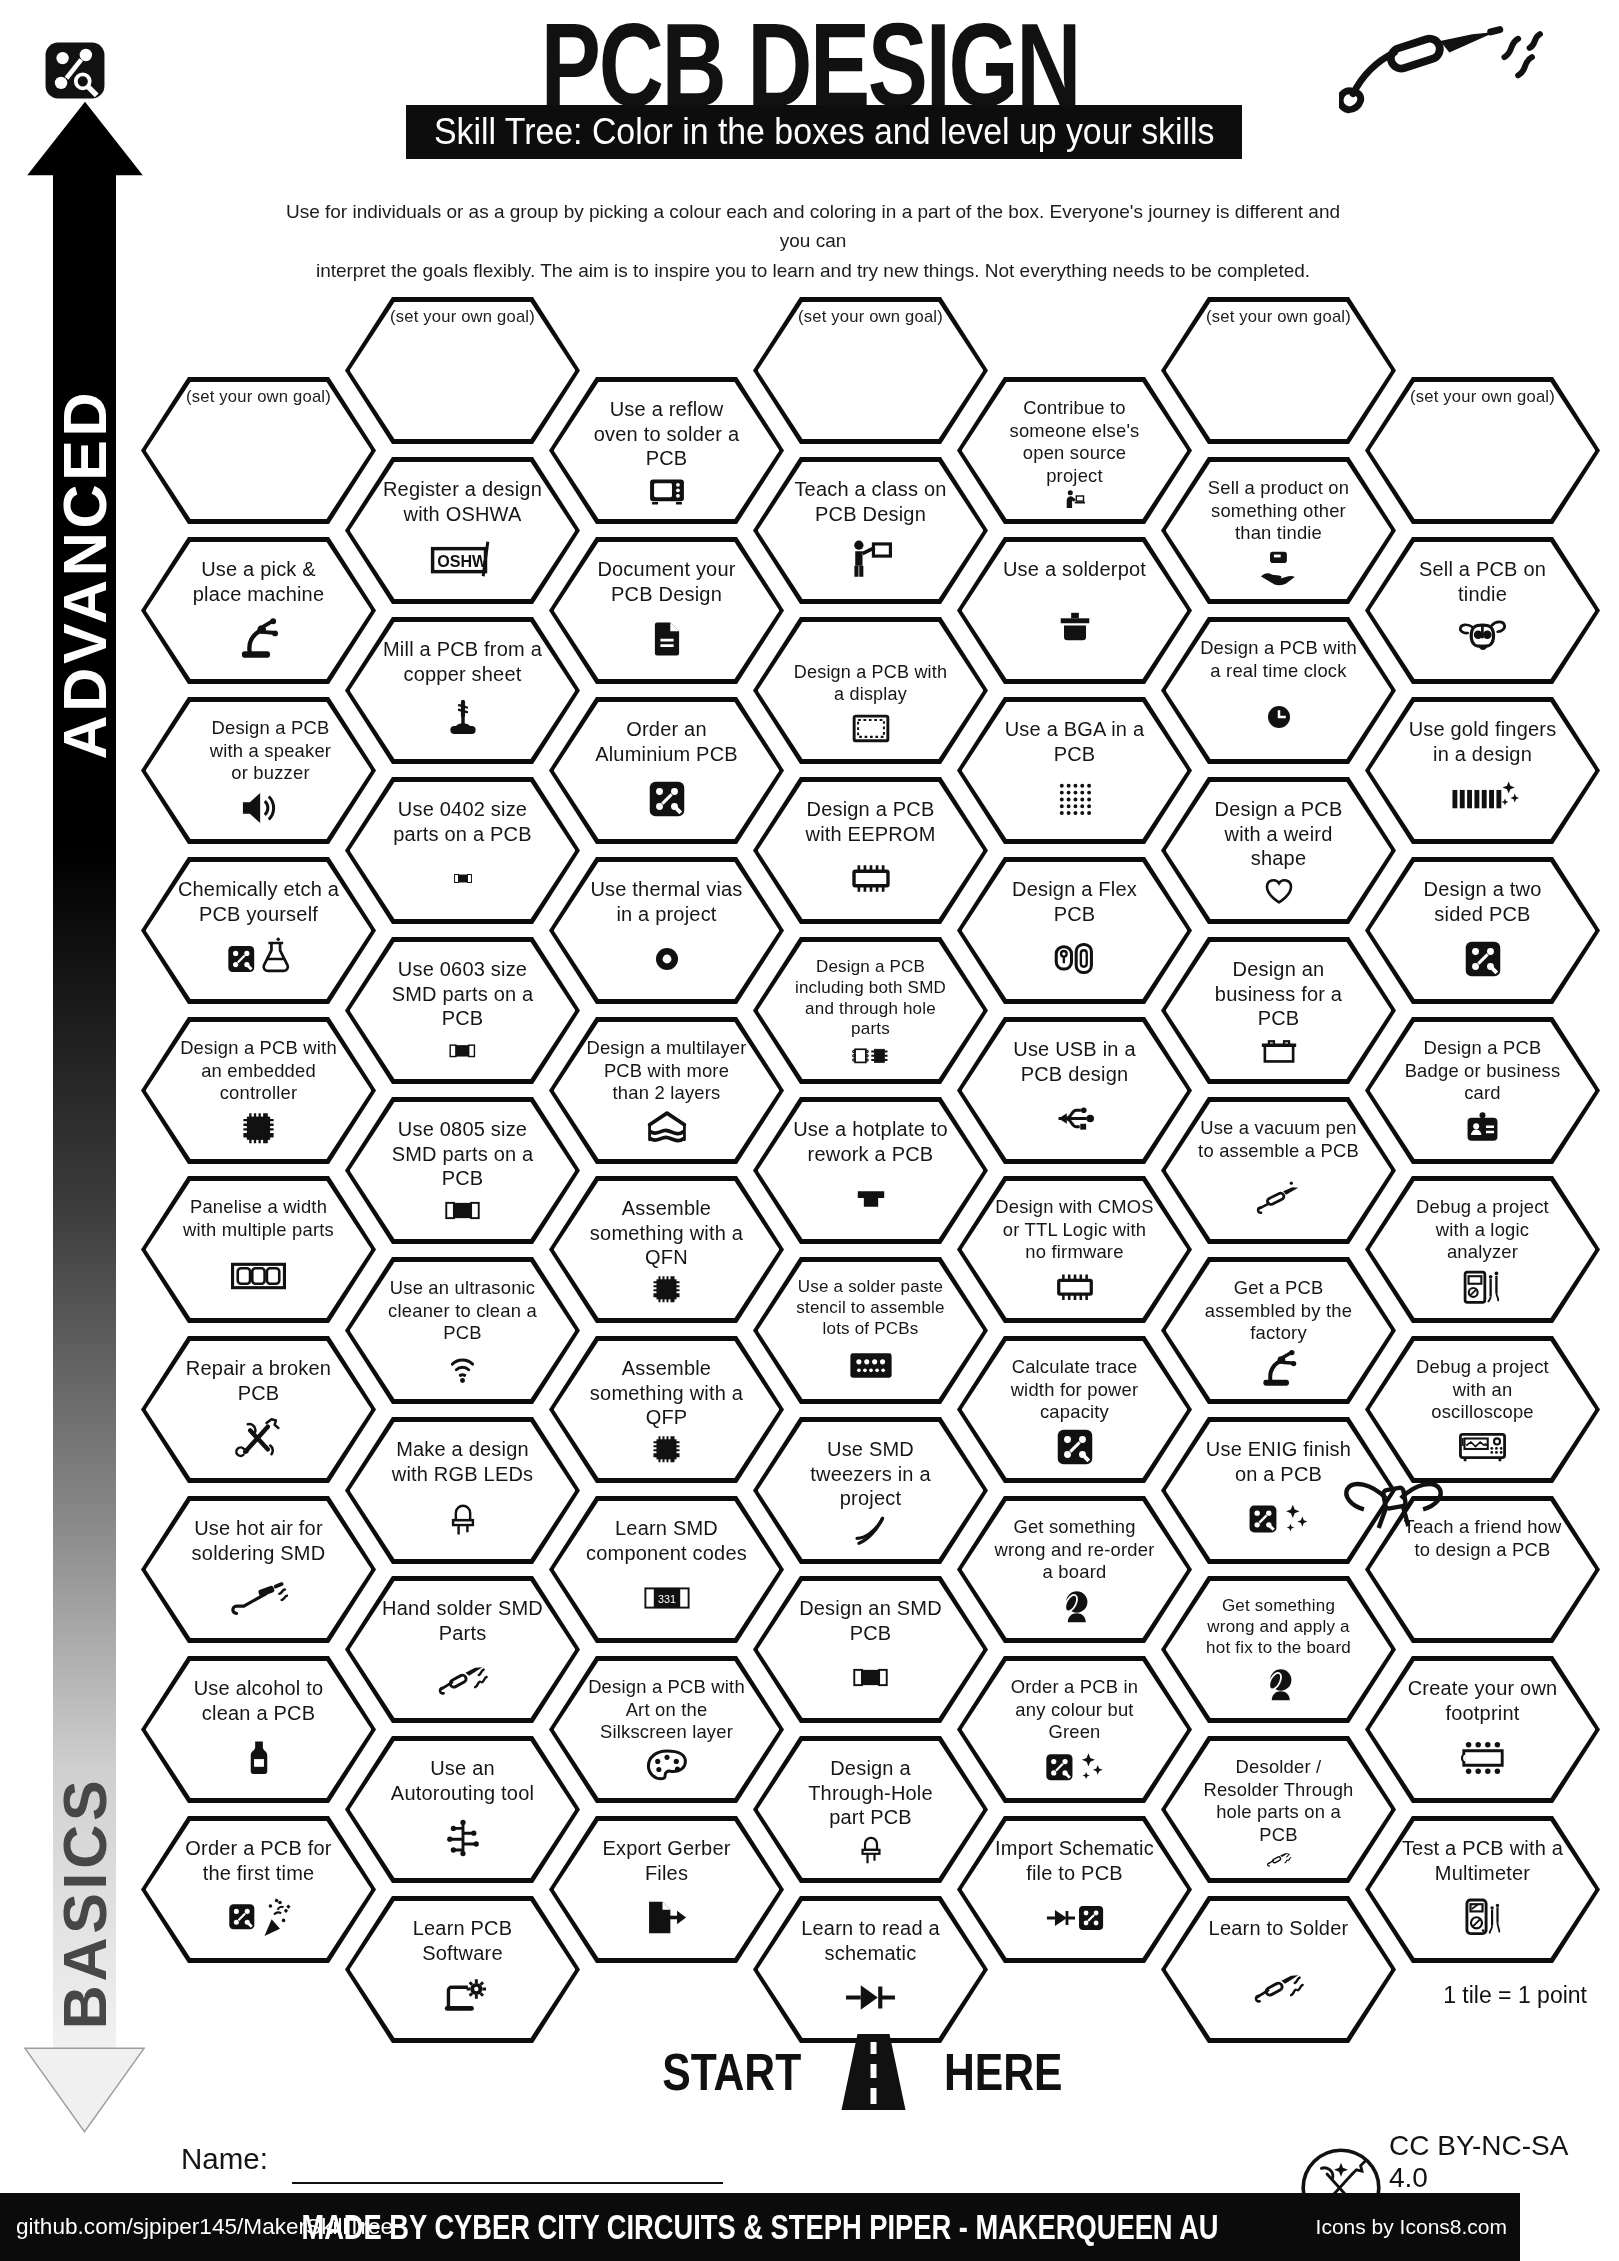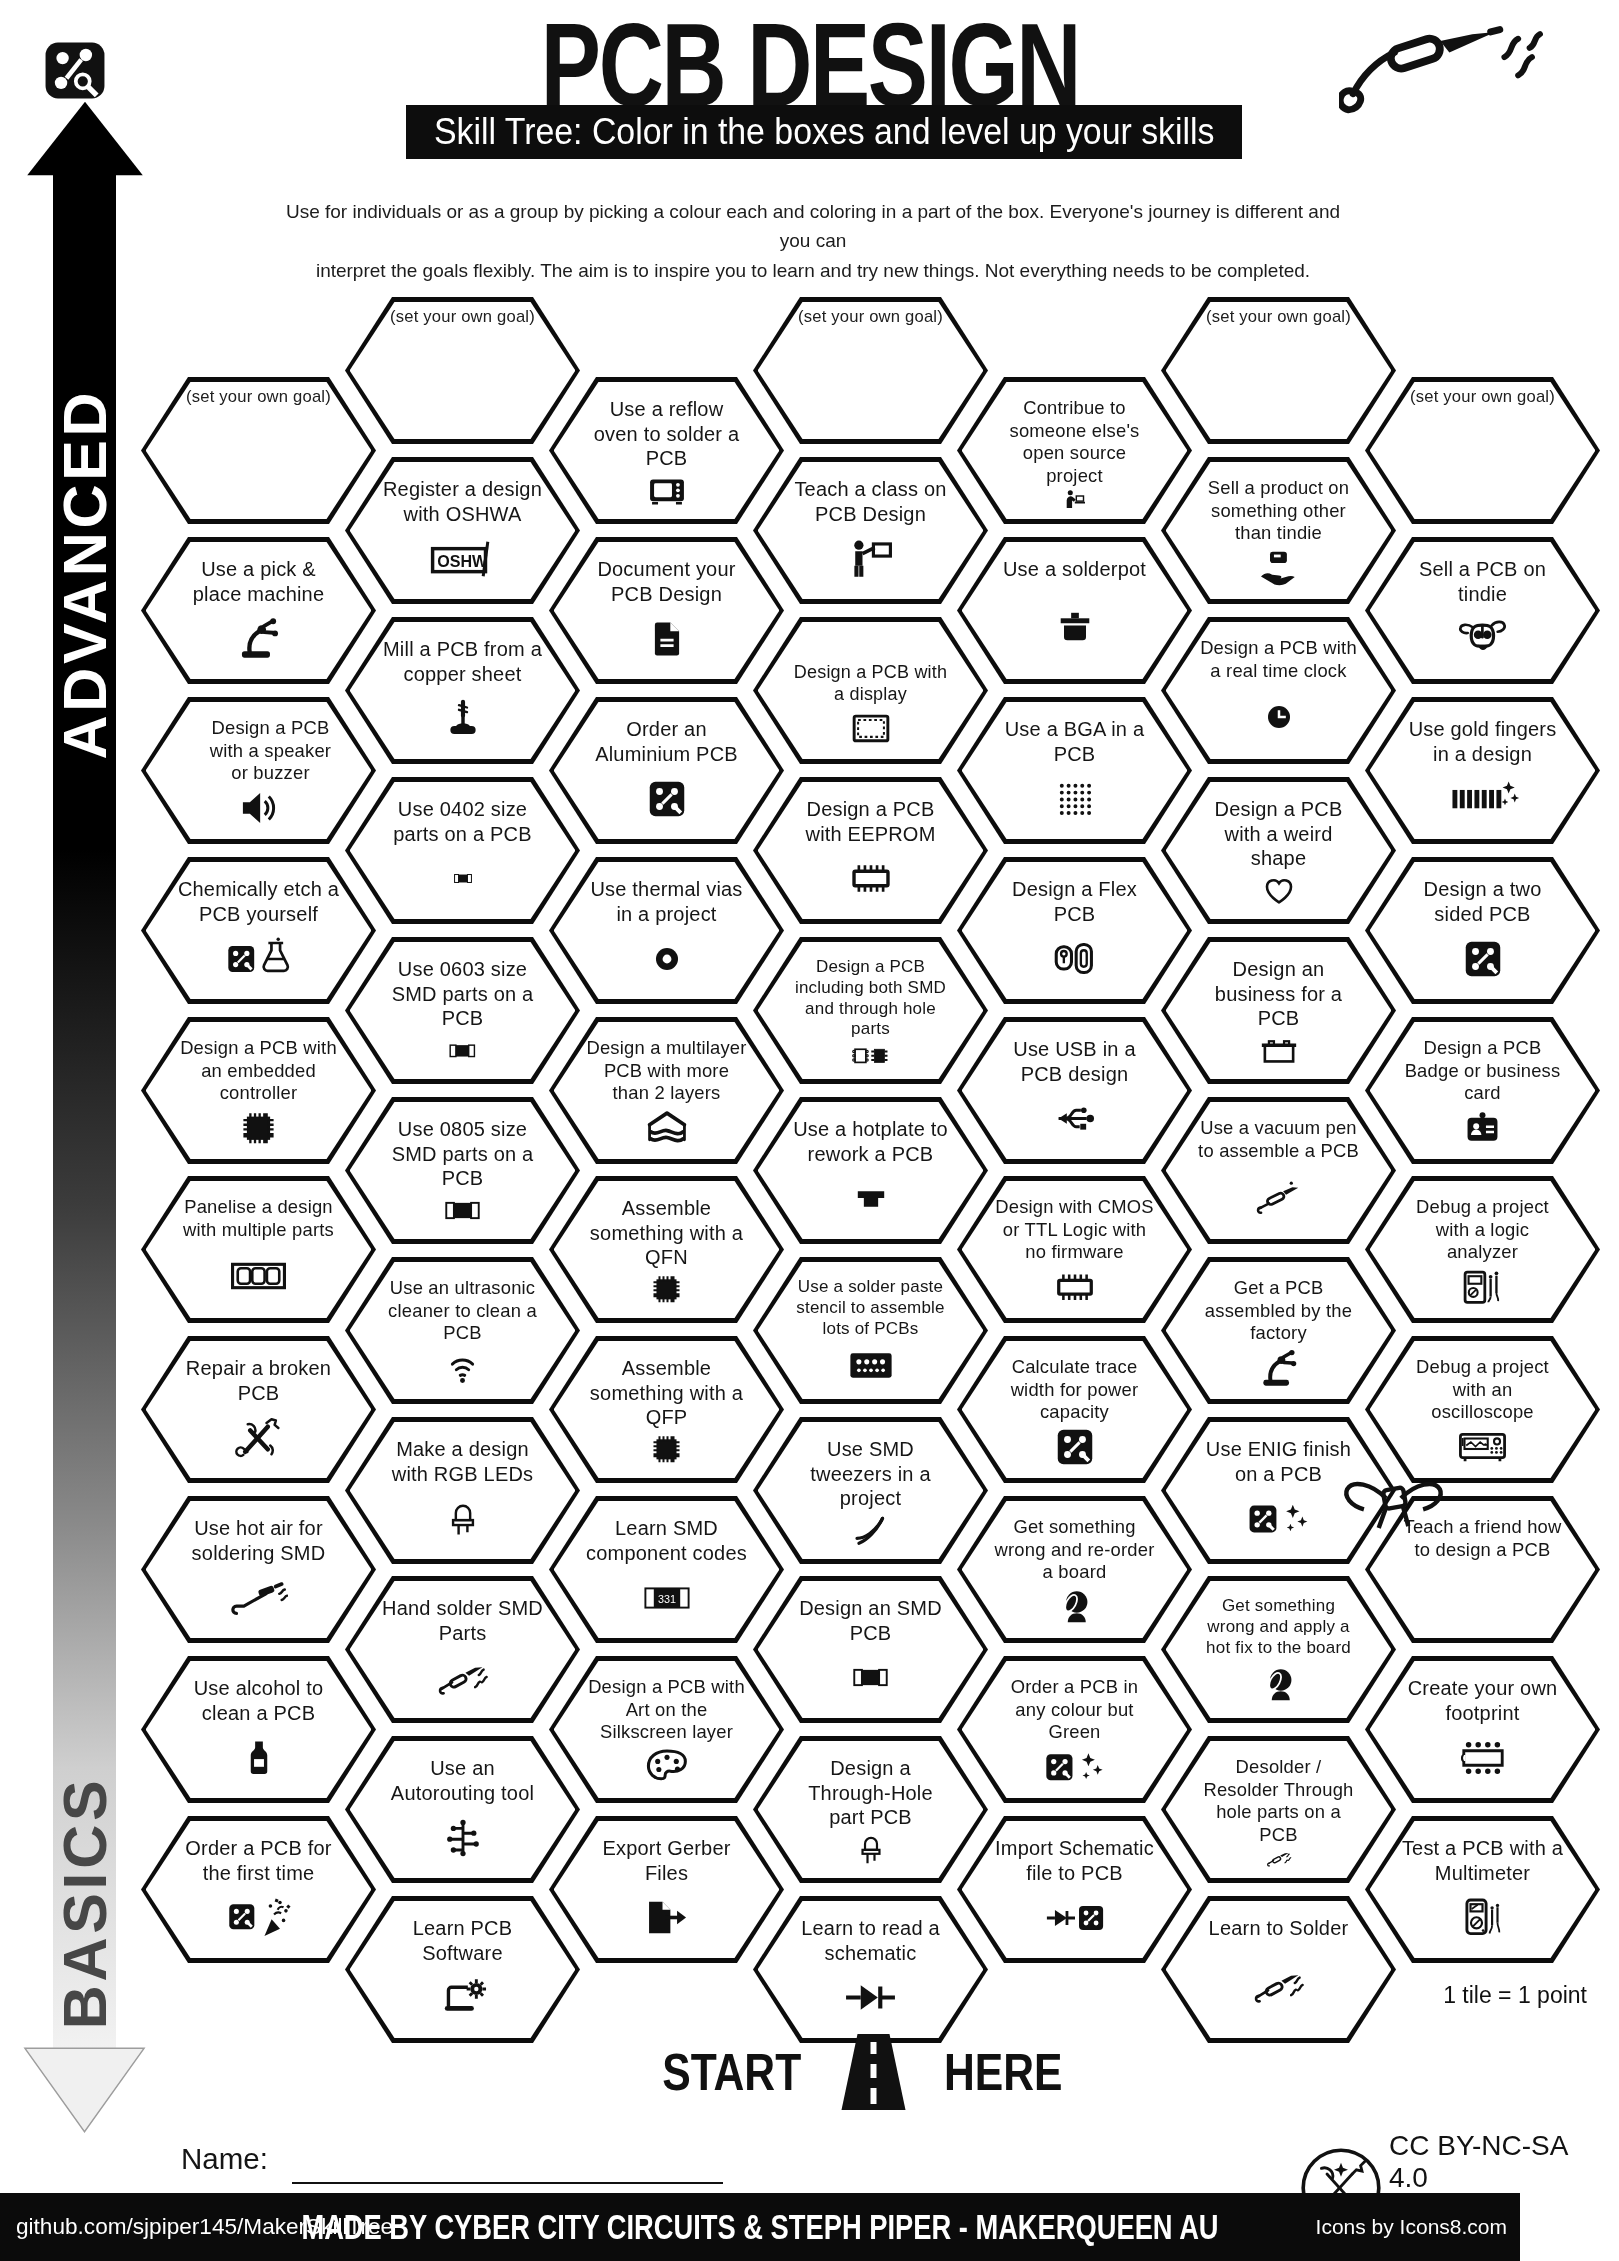--- a/index.html
+++ b/index.html
@@ -636,21 +636,21 @@
           <div class="hex-label" style="font-size: 18.4px;">Design a PCB with an embedded controller</div>
           <svg class="hex-icon" width="47" height="47" viewBox="0 0 102 101.609">
             <use href="#i-chip"></use>
           </svg>
         </div>
       </div>
       <div class="hex" style="left: 141px; top: 1176px;">
         <div class="hex-border"></div>
         <div class="hex-fill"></div>
         <div class="hex-content">
-          <div class="hex-label" style="font-size: 18.4px;">Panelise a design with multiple parts</div>
+          <div class="hex-label" style="font-size: 18.4px;">Panelise a width with multiple parts</div>
           <svg class="hex-icon" width="63" height="52" viewBox="0 0 136 112">
             <use href="#i-panel"></use>
           </svg>
         </div>
       </div>
       <div class="hex" style="left: 141px; top: 1336px;">
         <div class="hex-border"></div>
         <div class="hex-fill"></div>
         <div class="hex-content">
           <div class="hex-label" style="font-size: 20px;">Repair a broken PCB</div>

